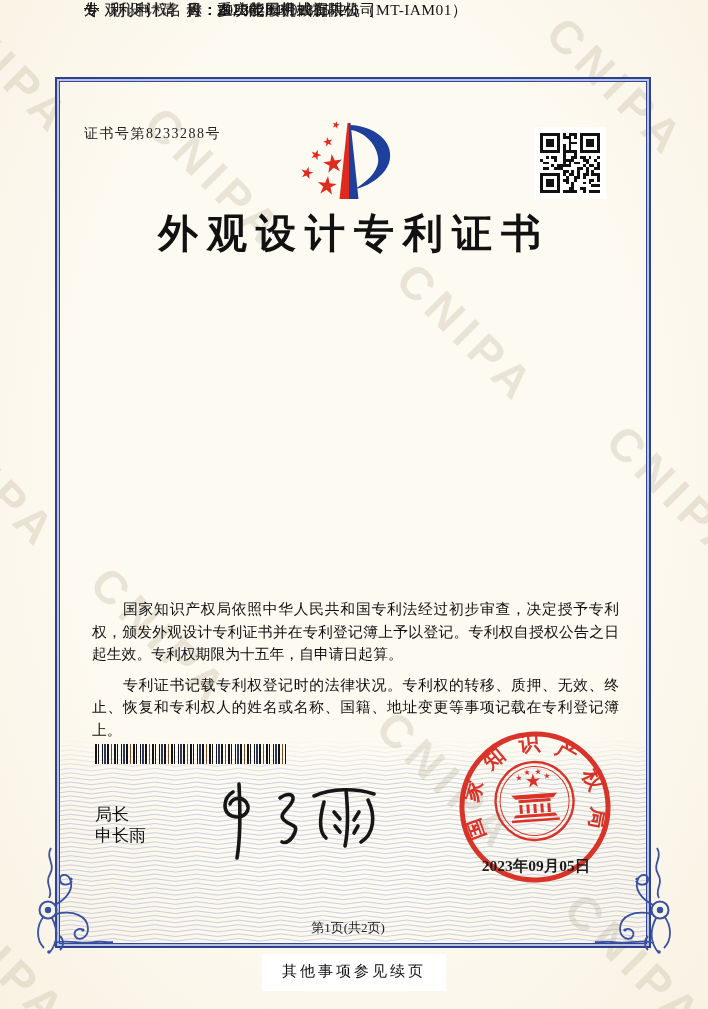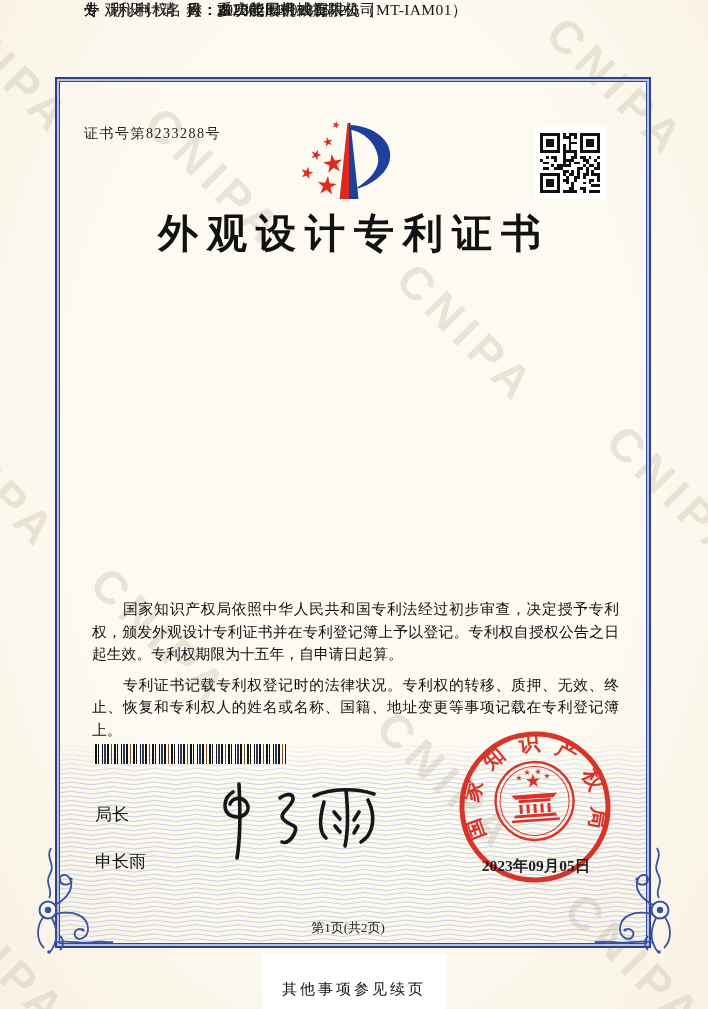--- a/index.html
+++ b/index.html
@@ -53,28 +53,28 @@
             line-height:22.6px;text-align:justify;color:#0e0e0e;}
   .bodytext p{margin:8px;text-indent:2.1em;}
   
   .barcode{position:absolute;left:95px;top:744px;width:191px;height:20px;background:
     repeating-linear-gradient(90deg,#141414 0 2px,rgba(0,0,0,0) 2px 3px,#141414 3px 4px,
       rgba(0,0,0,0) 4px 7px,#10121c 7px 8px,rgba(0,0,0,0) 8px 9px,#2a3560 9px 11px,
       rgba(0,0,0,0) 11px 12px,#141414 12px 14px,rgba(0,0,0,0) 14px 16px,#7a4620 16px 17px,
       rgba(0,0,0,0) 17px 19px);}
   
   .sig-title{position:absolute;left:95px;top:803px;font-family:Liberation Mono, monospace;font-size:17px;color:#111;}
-  .sig-name{position:absolute;left:95px;top:850px;font-family:Liberation Serif, serif;font-size:17px;color:#111;}
+  .sig-name{position:absolute;left:95px;top:824px;font-family:Liberation Serif, serif;font-size:17px;color:#111;}
   .signature{position:absolute;left:208px;top:780px;width:190px;height:84px;}
   
   .seal{position:absolute;left:449px;top:721px;width:172px;height:172px;}
   
   .page-footer{position:absolute;left:0;right:12px;top:919px;text-align:center;font-size:13px;color:#222;}
   .notebox{position:absolute;left:50%;top:954px;transform:translateX(-50%);
-           background:#ffffff;padding:26px 20px 10px;font-size:15px;letter-spacing:3px;color:#111;}
+           background:#ffffff;padding:8px 20px 10px;font-size:15px;letter-spacing:3px;color:#111;}
   
   .flourish{position:absolute;width:100px;height:115px;top:846px;}
   .flourish.fl-left{left:16px;}
   .flourish.fl-right{left:592px;transform:scaleX(-1);}
 </style>
 </head>
 <body>
 
 <div class="page">
 

